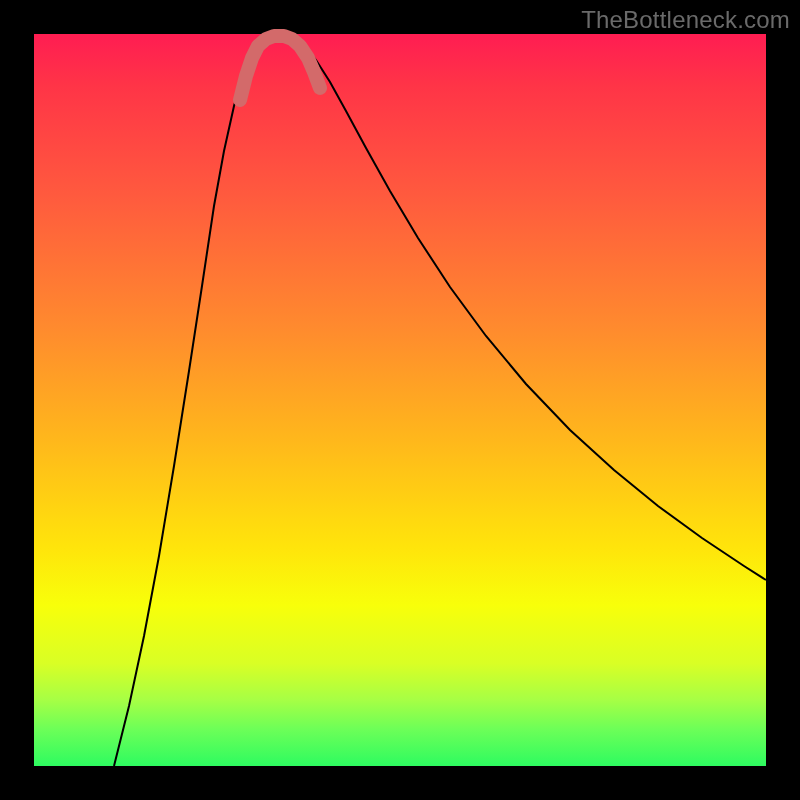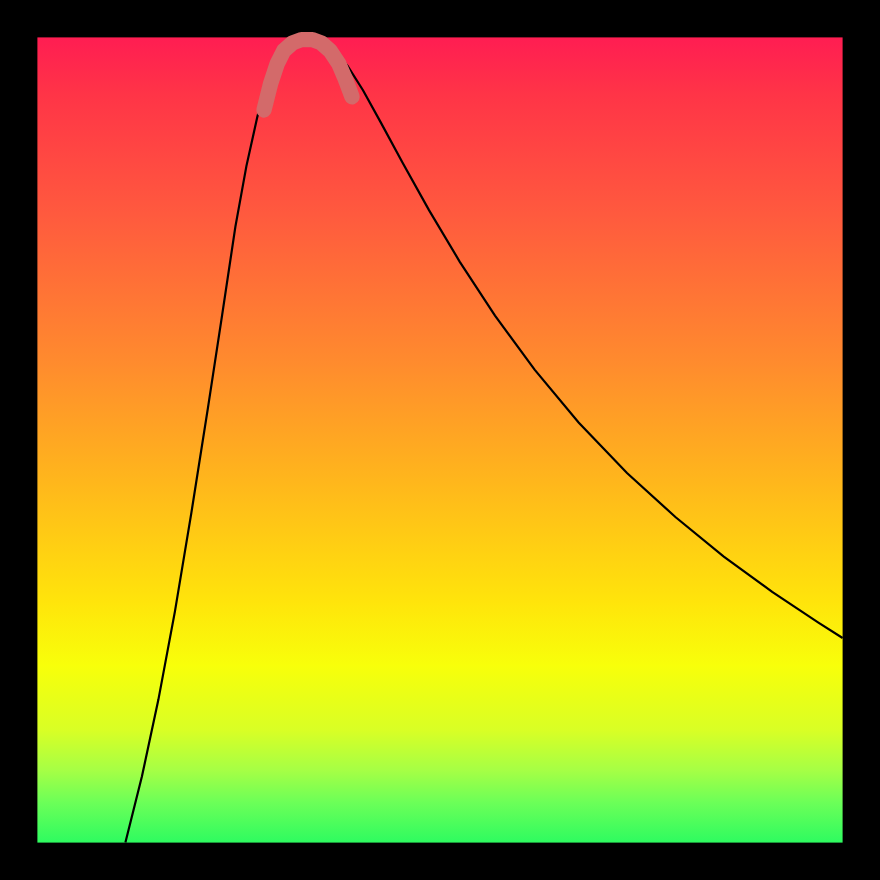--- a/index.html
+++ b/index.html
@@ -57,20 +57,21 @@
     top: 0;
     width: 732px;
     height: 732px;
     overflow: visible;
   }
 </style>
 </head>
 <body>
 
 <div class="frame">
+  <div class="watermark">TheBottleneck.com</div>
 
   <div class="plot">
     <svg class="overlay" viewBox="0 0 732 732" preserveAspectRatio="none">
       <path id="series-0" fill="none" stroke="#000000" stroke-width="2" d="M80,732 L95,672 L110,602 L125,522 L140,432 L155,337 L168,252 L180,172 L190,117 L200,72 L208,42 L216,22 L224,10 L232,4 L240,1 L250,1 L260,4 L270,12 L282,26 L296,48 L312,77 L332,114 L356,157 L384,204 L416,253 L452,302 L492,350 L536,396 L580,436 L624,472 L668,504 L710,532 L732,546"></path>
       <path id="series-1" fill="none" stroke="#d36a6a" stroke-width="14" stroke-linecap="round" stroke-linejoin="round" d="M206,66 L212,42 L218,24 L224,12 L232,5 L240,2 L250,2 L258,5 L266,12 L274,24 L280,38 L286,54"></path>
     </svg>
   </div>
 </div>
 
 </body></html>

